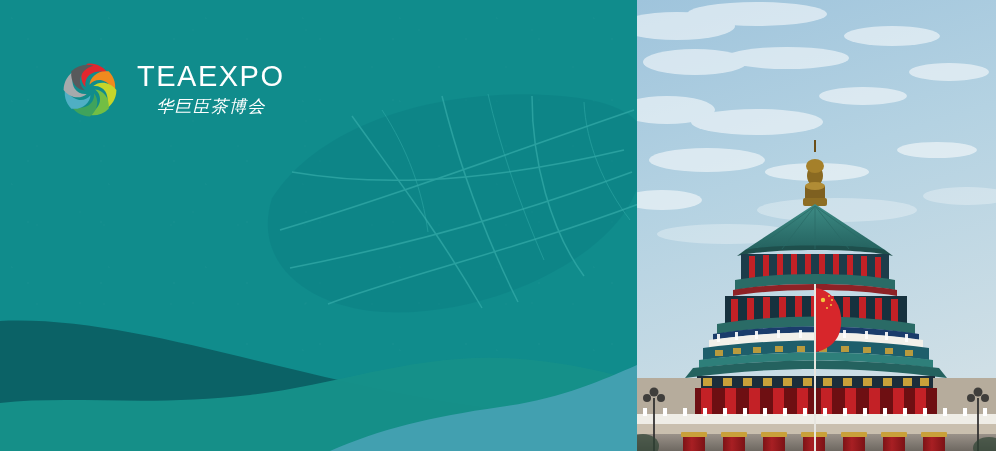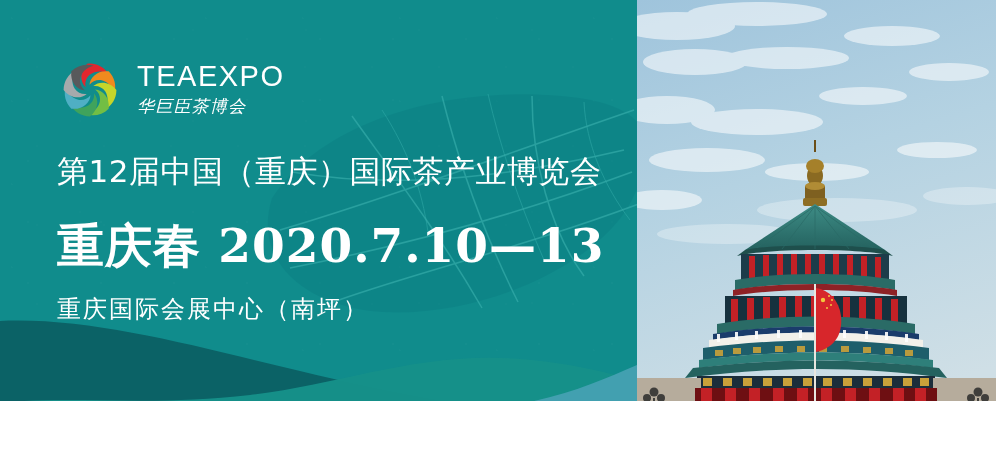--- a/index.html
+++ b/index.html
@@ -1,22 +1,23 @@
 <!DOCTYPE html>
 <html><head>
 <meta charset="utf-8">
 <style>
   * { margin:0; padding:0; box-sizing:border-box; }
   html,body { width:996px; height:451px; background:#ffffff; }
   body { font-family:"Liberation Sans","DejaVu Sans",sans-serif; overflow:hidden; }
 
   .banner {
     position:relative;
-    width:996px; height:401px;
+    width:996px; height:451px;
     overflow:hidden;
+    text-align:center;
   }
 
   
   .teal-panel {
     position:absolute; left:0; top:0;
     width:637px; height:451px;
     background:#108C8C;
     overflow:hidden;
   }
   .teal-panel .grain {
@@ -159,25 +160,20 @@
               </g>
           </g>
         </svg>
       </div>
       <div class="logo-text">
         <div class="logo-en">TEAEXPO</div>
         <div class="logo-cn">华巨臣茶博会</div>
       </div>
     </div>
 
-    <div class="title-block">
-      <div class="ev-title">第12届中国（重庆）国际茶产业博览会</div>
-      <div class="ev-date">重庆春 2020.7.10—13</div>
-      <div class="ev-venue">重庆国际会展中心（南坪）</div>
-    </div>
 
   </div>
 
   <div class="photo">
     <svg viewBox="0 0 359 451" preserveAspectRatio="none">
       <defs>
         <linearGradient id="sky" x1="0" y1="0" x2="0.25" y2="1">
           <stop offset="0%" stop-color="#9FC4DC"></stop>
           <stop offset="45%" stop-color="#B4D2E2"></stop>
           <stop offset="100%" stop-color="#CFDFE6"></stop>

